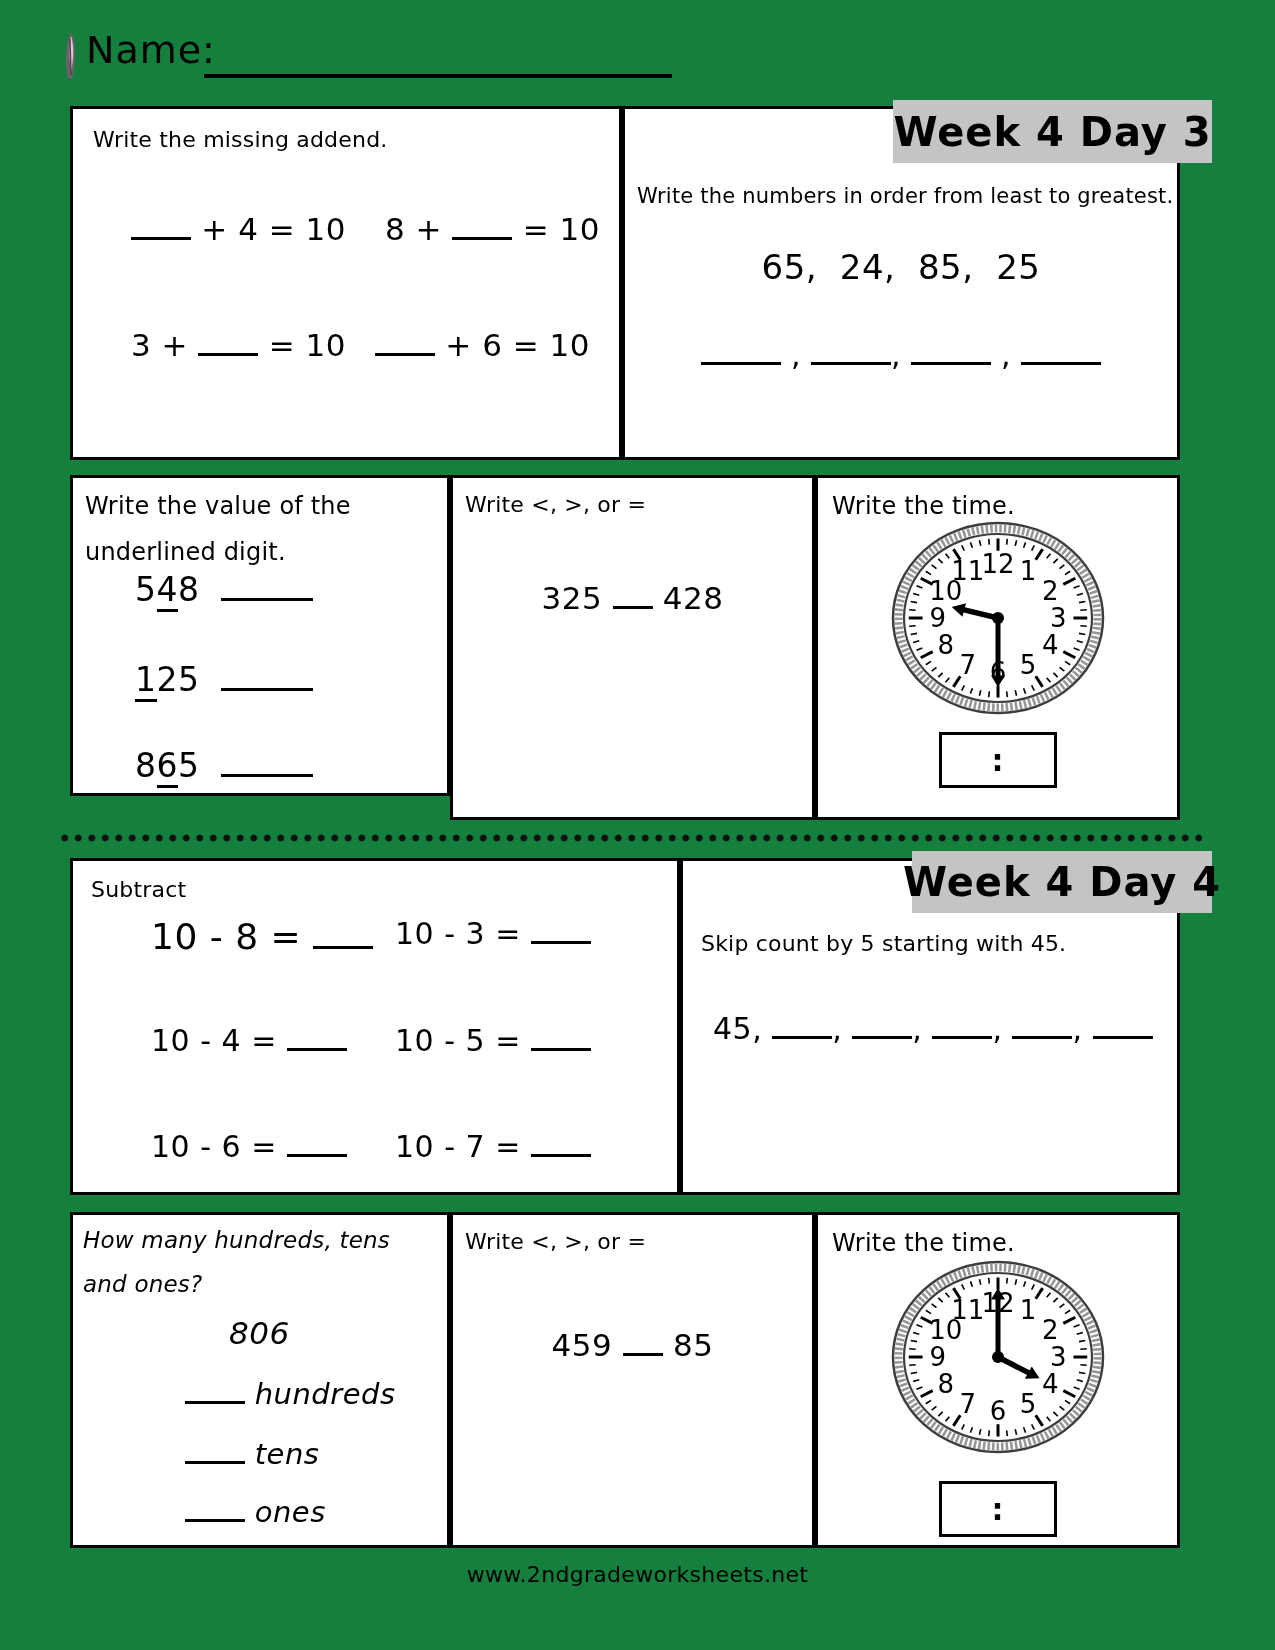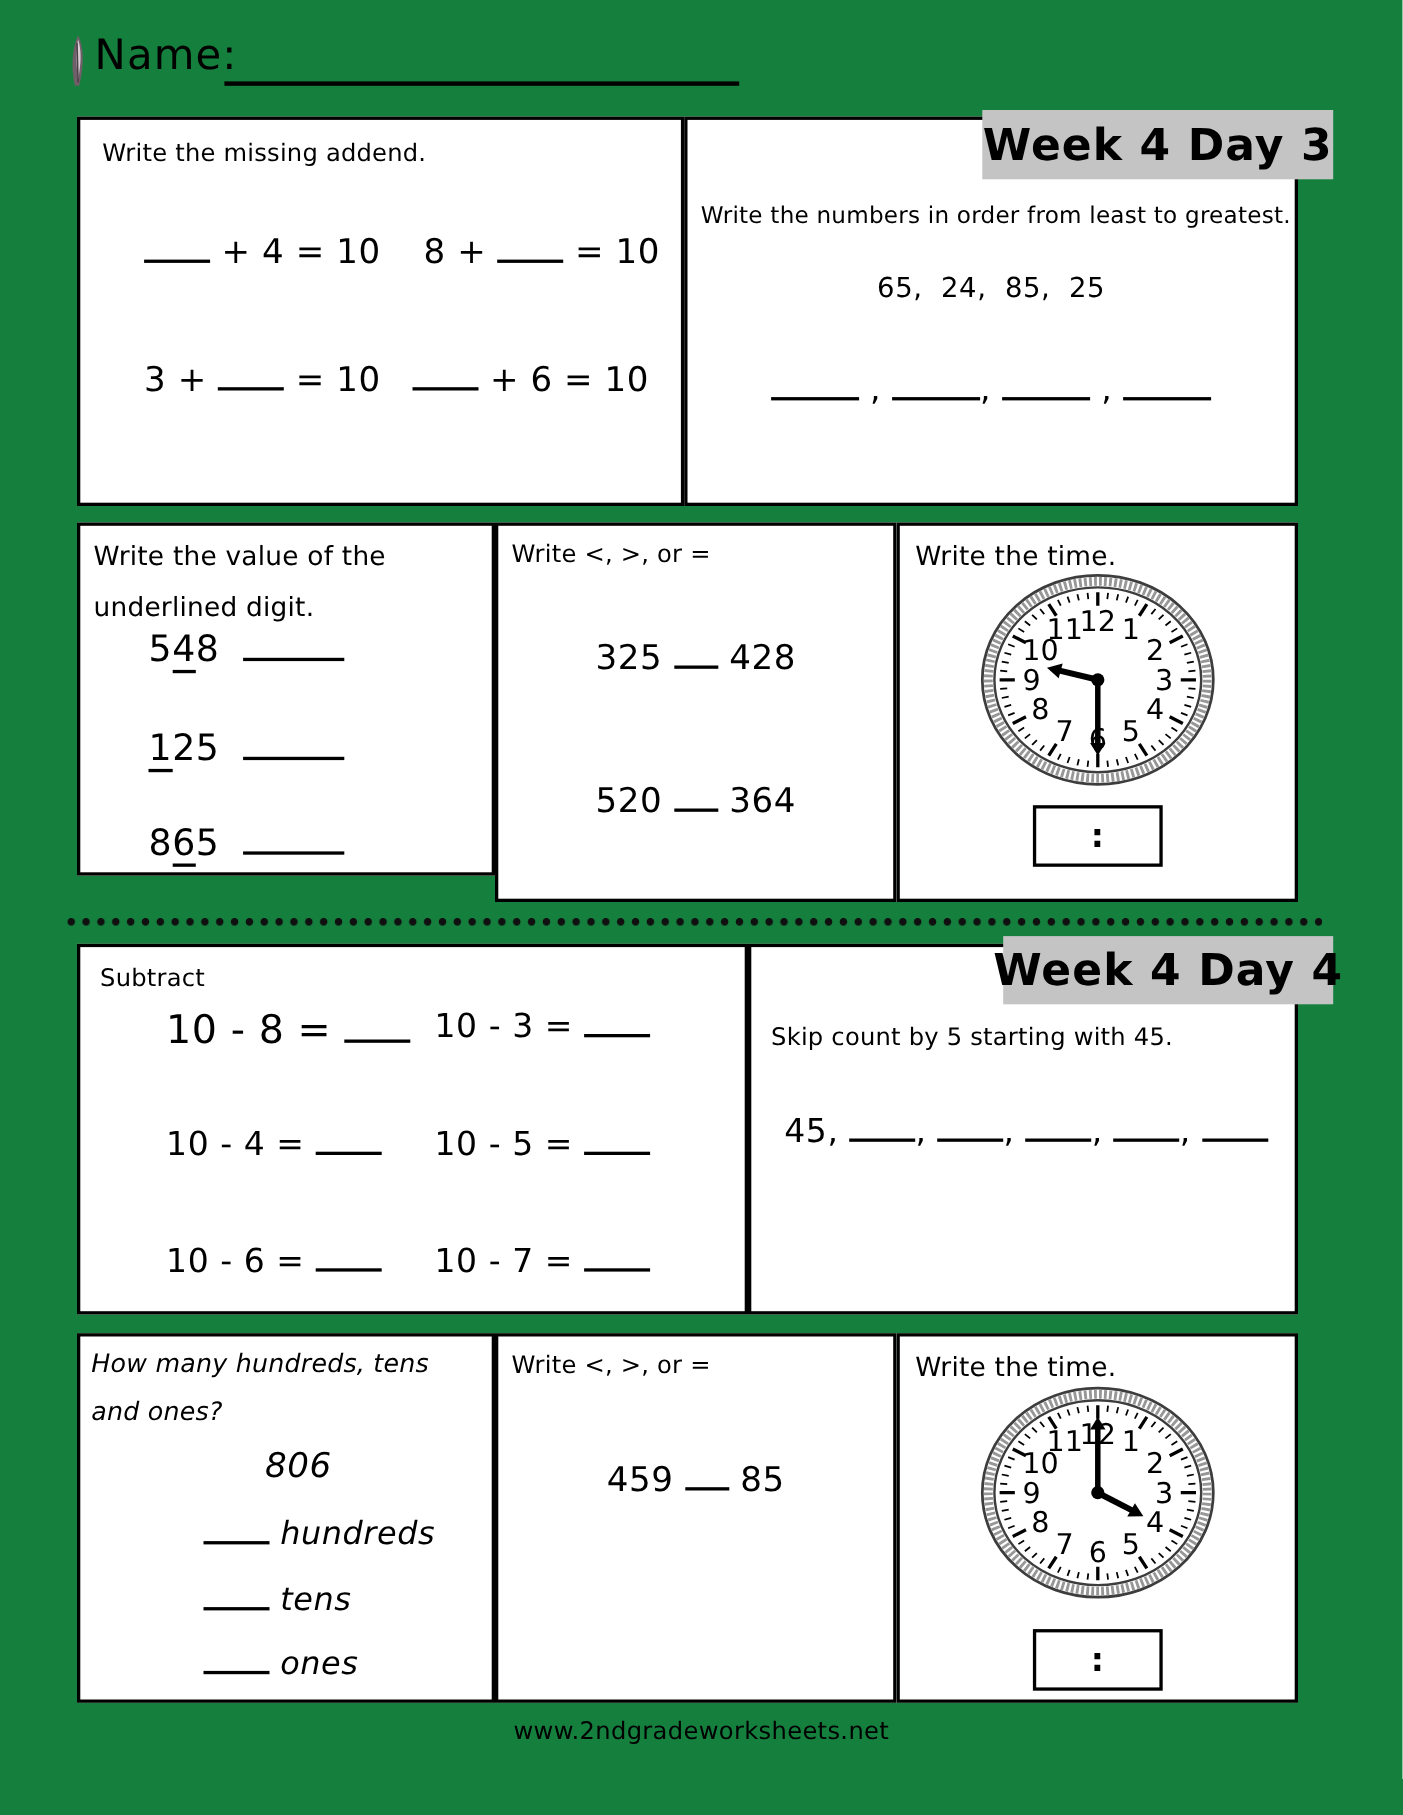--- a/index.html
+++ b/index.html
@@ -54,35 +54,34 @@
   <div class="box" style="left:70px;top:106px;width:552px;height:354px;">
     <div class="title" style="left:20px;top:10px;font-size:22px;">Write the missing addend.</div>
     <div class="prob fill" style="left:58px;top:102px;"><span class="blank" style="width: 60px;"></span> + 4 = 10</div>
     <div class="prob fill" style="left:312px;top:102px;">8 + <span class="blank" style="width: 60px;"></span> = 10</div>
     <div class="prob fill" style="left:58px;top:218px;">3 + <span class="blank" style="width: 60px;"></span> = 10</div>
     <div class="prob fill" style="left:302px;top:218px;"><span class="blank" style="width: 60px;"></span> + 6 = 10</div>
   </div>
 
   <div class="box" style="left:622px;top:106px;width:558px;height:354px;">
     <div class="title" style="left:12px;top:48px;font-size:21px;white-space:nowrap;margin-top:20px;">Write the numbers in order from least to greatest.</div>
-    <div class="prob pre center" style="top:138px;font-size:25px;">65,  24,  85,  25</div>
+    <div class="prob pre center" style="top:138px;font-size:34px;">65,  24,  85,  25</div>
     <div class="prob fill center" style="top:228px;font-size:30px;"><span class="blank" style="width: 80px;"></span> , <span class="blank" style="width: 80px;"></span>, <span class="blank" style="width: 80px;"></span> , <span class="blank" style="width: 80px;"></span></div>
   </div>
 
   <div class="box" style="left:70px;top:475px;width:380px;height:321px;">
     <div class="title" style="left:12px;top:6px;width:305px;font-size:24px;">Write the value of the underlined digit.</div>
     <div class="prob" style="left:62px;top:92px;font-size:33px;"><span>5</span><span class="u">4</span><span>8</span>&nbsp;&nbsp;<span class="blank w92"></span></div>
     <div class="prob" style="left:62px;top:182px;font-size:33px;"><span></span><span class="u">1</span><span>25</span>&nbsp;&nbsp;<span class="blank w92"></span></div>
     <div class="prob" style="left:62px;top:268px;font-size:33px;"><span>8</span><span class="u">6</span><span>5</span>&nbsp;&nbsp;<span class="blank w92"></span></div>
   </div>
 
   <div class="box" style="left:450px;top:475px;width:365px;height:345px;">
     <div class="title" style="left:12px;top:6px;font-size:22px;">Write &lt;, &gt;, or =</div>
     <div class="prob fill center" style="top:102px;">325 <span class="blank" style="width: 40px;"></span> 428</div>
-    <div class="prob fill center" style="top:232px;">520 <span class="blank" style="width: 40px;"></span> 364</div>
   </div>
 
   <div class="box" style="left:815px;top:475px;width:365px;height:345px;">
     <div class="title" style="left:14px;top:6px;font-size:24px;">Write the time.</div>
     <svg class="clock" style="top:40px;" width="226" height="206" viewBox="0 0 226 206">
         <ellipse cx="113" cy="100" rx="105" ry="95" fill="#fff" stroke="#3d3d3d" stroke-width="2.5"></ellipse>
         <ellipse cx="113" cy="100" rx="99.5" ry="89.5" fill="none" stroke="#979797" stroke-width="8" stroke-dasharray="2.6,2"></ellipse>
         <ellipse cx="113" cy="100" rx="94" ry="84" fill="none" stroke="#3d3d3d" stroke-width="2.2"></ellipse>
         <line x1="113" y1="20.460000000000008" x2="113" y2="32.760000000000005" stroke="#000" stroke-width="3"></line>
         <line x1="122.3281200620054" y1="20.895728442407545" x2="121.65495675856171" y2="26.604284121821436" stroke="#000" stroke-width="1.6"></line>
@@ -179,21 +178,21 @@
     <div class="prob fill" style="left:322px;top:268px;font-size:30px;">10 - 7 = <span class="blank" style="width: 60px;"></span></div>
   </div>
 
   <div class="box" style="left:680px;top:858px;width:500px;height:337px;">
     <div class="title" style="left:18px;top:62px;font-size:22px;white-space:nowrap;">Skip count by 5 starting with 45.</div>
     <div class="prob fill" style="left:30px;top:150px;font-size:30px;">45, <span class="blank" style="width: 60px;"></span>, <span class="blank" style="width: 60px;"></span>, <span class="blank" style="width: 60px;"></span>, <span class="blank" style="width: 60px;"></span>, <span class="blank" style="width: 60px;"></span></div>
   </div>
 
   <div class="box" style="left:70px;top:1212px;width:380px;height:336px;font-style:italic;">
     <div class="title" style="left:10px;top:4px;width:358px;font-size:23px;">How many hundreds, tens and ones?</div>
-    <div class="prob" style="left:168px;top:100px;text-align:center;">806</div>
+    <div class="prob" style="left:156px;top:100px;text-align:center;">806</div>
     <div class="prob fill" style="left:112px;top:162px;font-size:29px;"><span class="blank" style="width: 60px;"></span> hundreds</div>
     <div class="prob fill" style="left:112px;top:222px;font-size:29px;"><span class="blank" style="width: 60px;"></span> tens</div>
     <div class="prob fill" style="left:112px;top:280px;font-size:29px;"><span class="blank" style="width: 60px;"></span> ones</div>
   </div>
 
   <div class="box" style="left:450px;top:1212px;width:365px;height:336px;">
     <div class="title" style="left:12px;top:6px;font-size:22px;">Write &lt;, &gt;, or =</div>
     <div class="prob fill center" style="top:112px;">459 <span class="blank" style="width: 40px;"></span> 85</div>
   </div>
 

